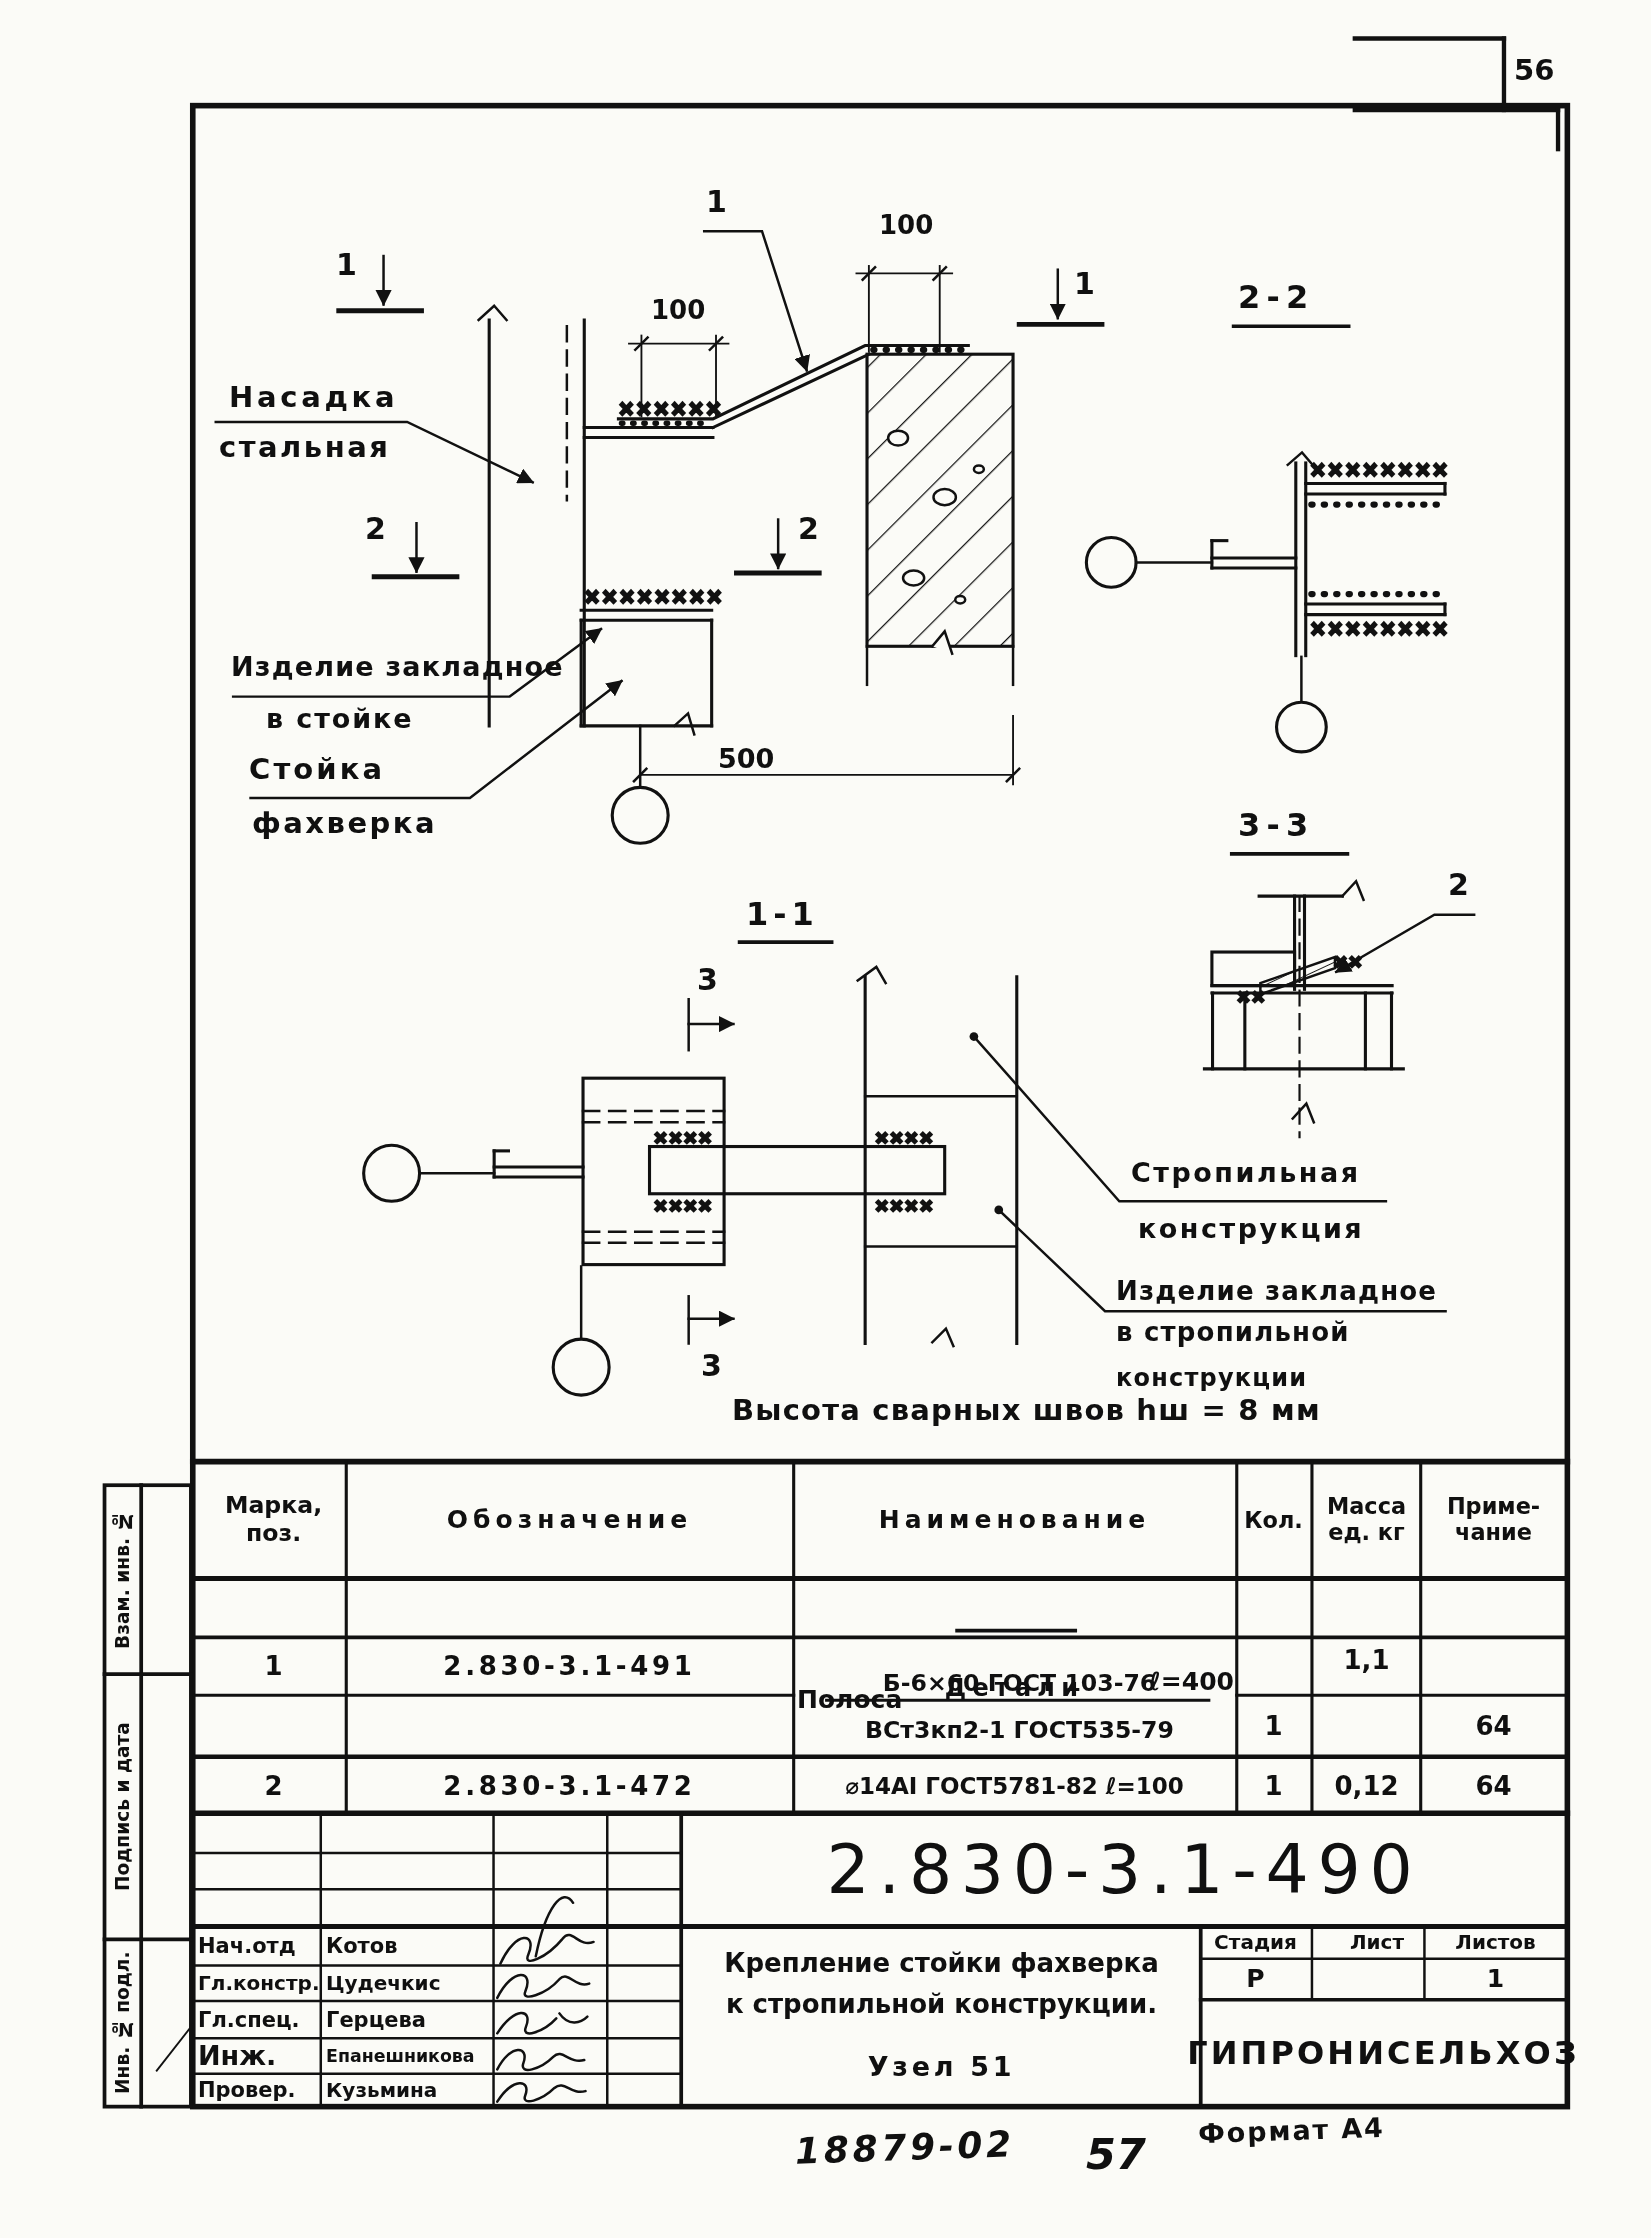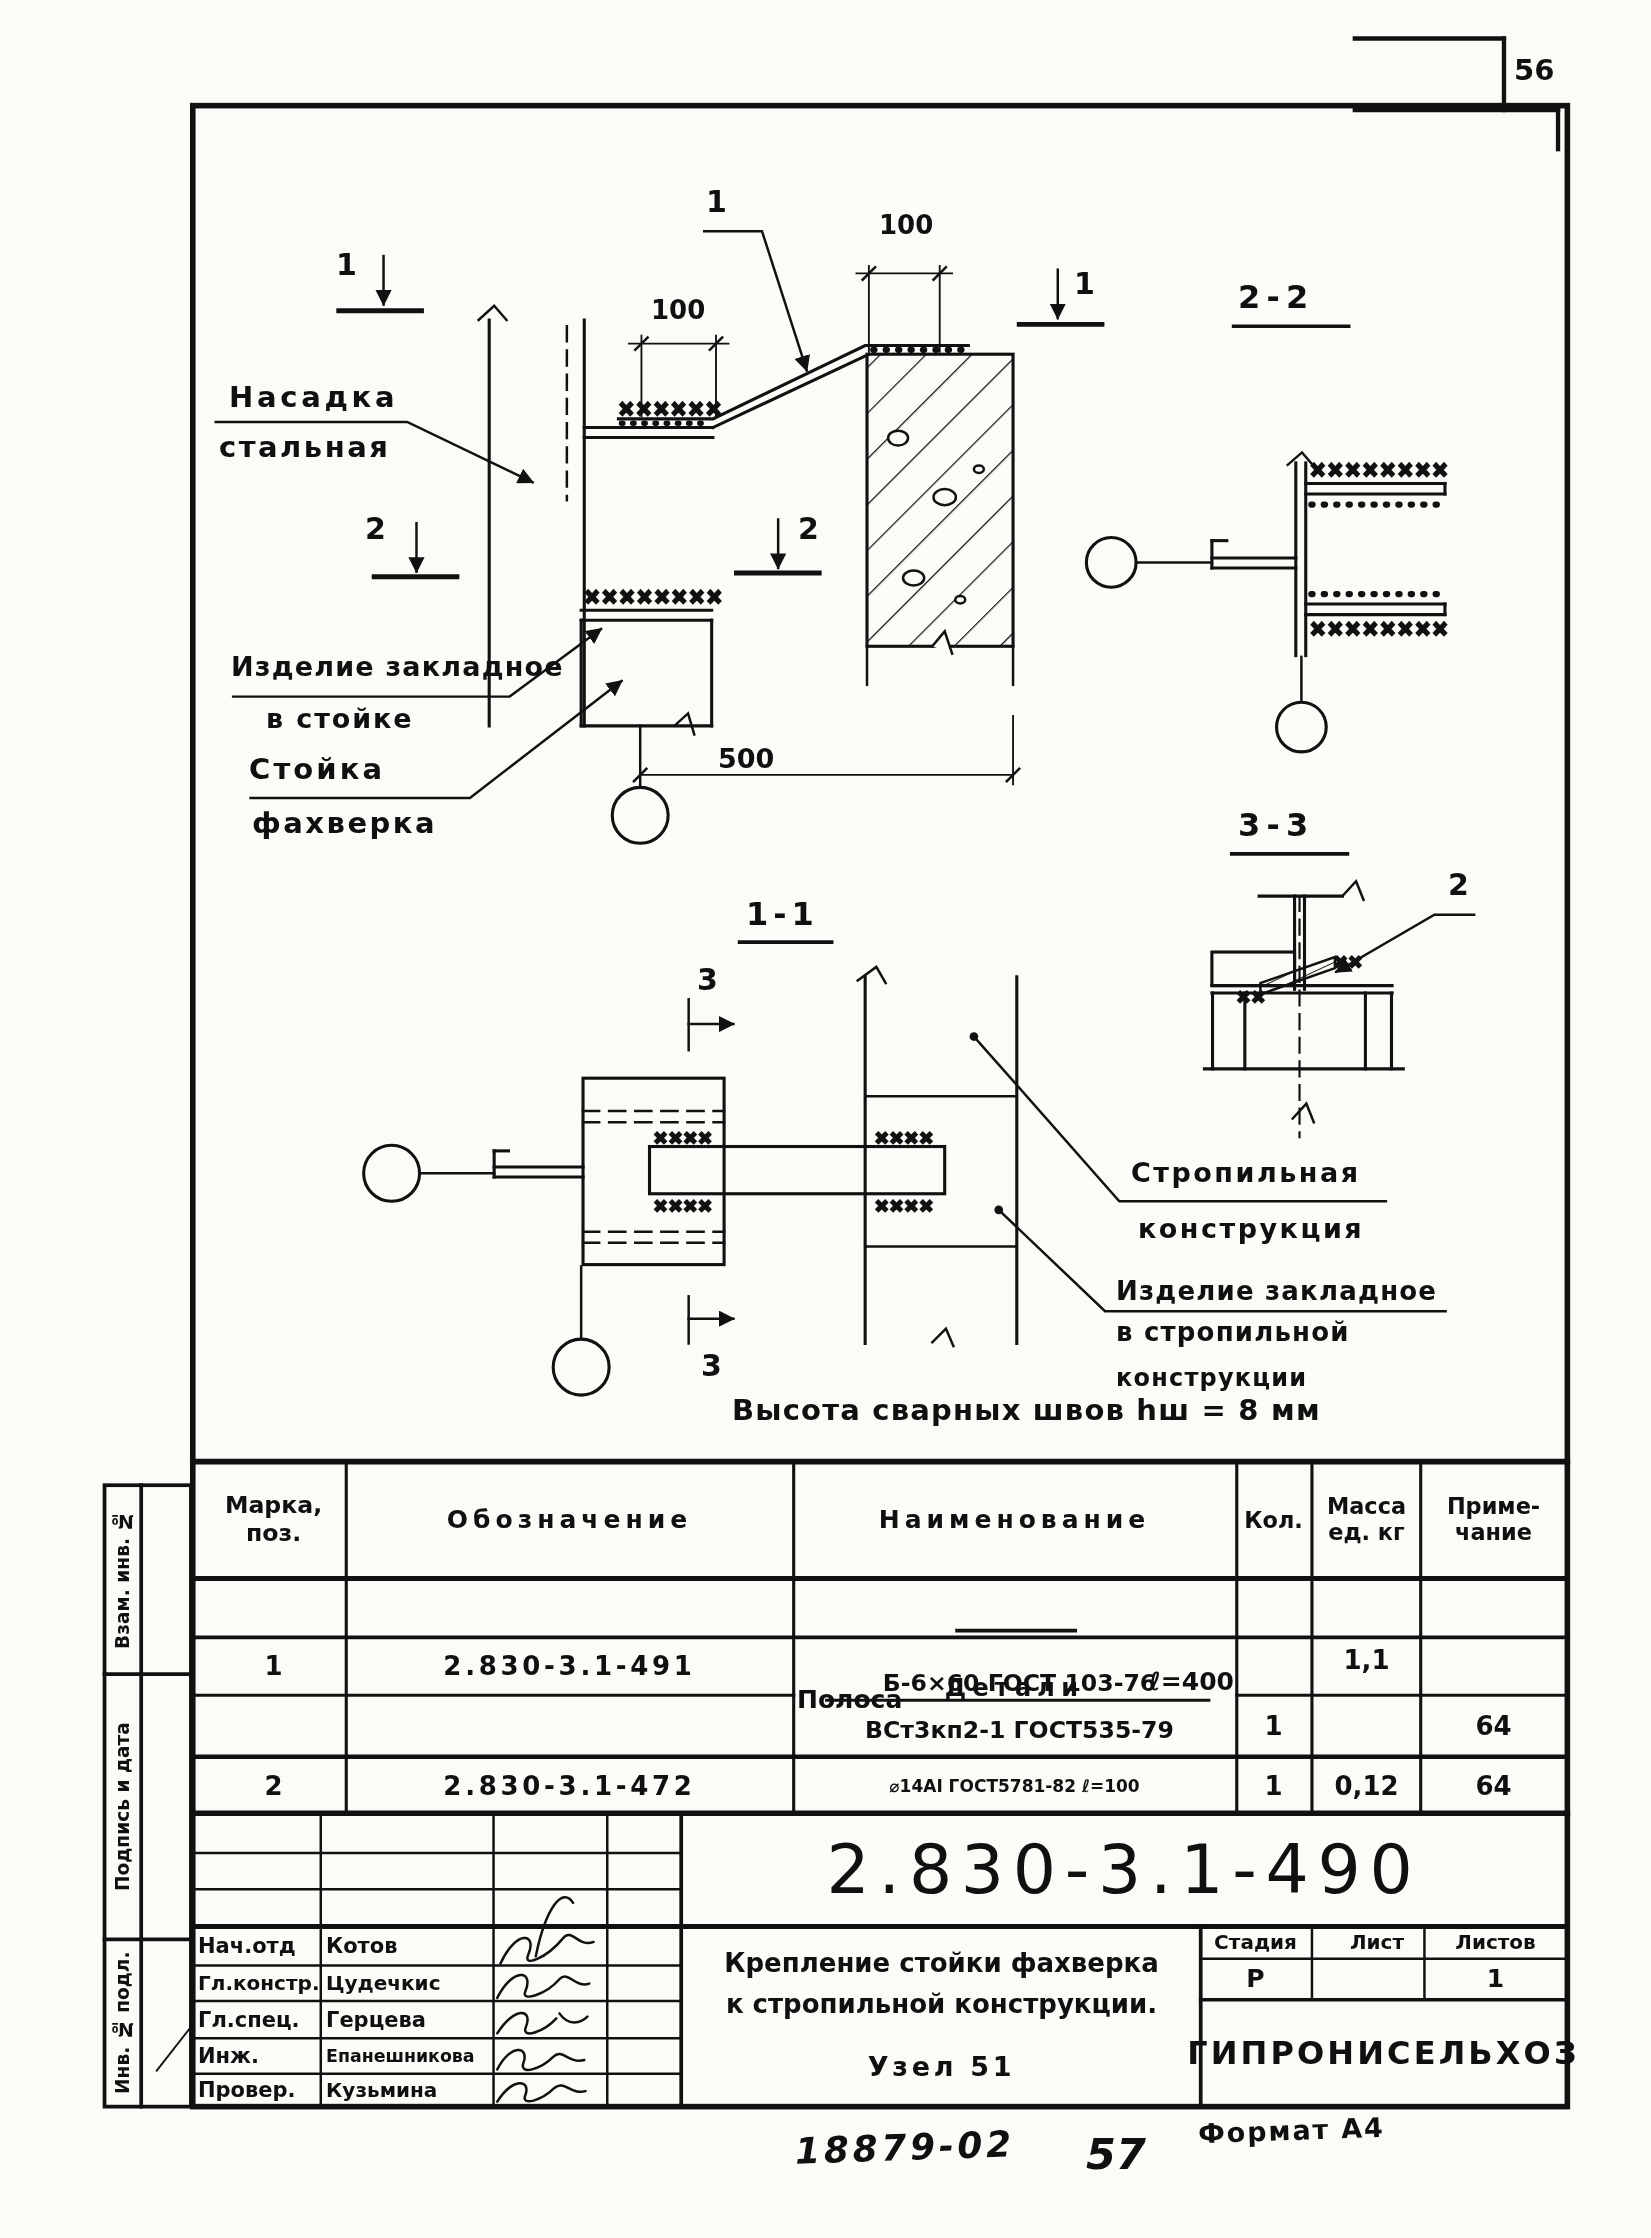--- a/index.html
+++ b/index.html
@@ -324,31 +324,31 @@
 <div class="cell" style="left:797px;top:1676px;width:99px;height:47px;font-size:25px;justify-content:flex-start;">Полоса</div>
 <div class="cell" style="left:833px;top:1645px;width:373px;height:52px;font-size:23.6px;align-items:flex-end;">Б-6×60 ГОСТ 103-76</div>
 <div class="cell" style="left:833px;top:1705px;width:373px;height:50px;font-size:23.6px;">ВСт3кп2-1 ГОСТ535-79</div>
 <div class="cell" style="left:1148px;top:1660px;width:87px;height:43px;font-size:25px;">ℓ=400</div>
 <div class="cell" style="left:1236px;top:1695px;width:75px;height:62px;font-size:26px;">1</div>
 <div class="cell" style="left:1312px;top:1629px;width:109px;height:62px;font-size:26px;">1,1</div>
 <div class="cell" style="left:1420px;top:1695px;width:147px;height:62px;font-size:26px;">64</div>
 
 <div class="cell" style="left:201px;top:1757px;width:145px;height:57px;font-size:26px;">2</div>
 <div class="cell" style="left:346px;top:1757px;width:447px;height:57px;font-size:26px;letter-spacing:3.7px;">2.830-3.1-472</div>
-<div class="cell" style="left:793px;top:1757px;width:443px;height:57px;font-size:17px;">⌀14АI ГОСТ5781-82  ℓ=100</div>
+<div class="cell" style="left:793px;top:1757px;width:443px;height:57px;font-size:23px;">⌀14АI ГОСТ5781-82  ℓ=100</div>
 <div class="cell" style="left:1236px;top:1757px;width:75px;height:57px;font-size:26px;">1</div>
 <div class="cell" style="left:1312px;top:1757px;width:109px;height:57px;font-size:26px;">0,12</div>
 <div class="cell" style="left:1420px;top:1757px;width:147px;height:57px;font-size:26px;">64</div>
 
 <div class="cell" style="left:681px;top:1813px;width:886px;height:113px;font-size:68px;font-weight:500;letter-spacing:8.7px;">2.830-3.1-490</div>
 
 <div class="cell" style="left:198px;top:1926px;width:122px;height:39px;font-size:21px;justify-content:flex-start;">Нач.отд</div>
 <div class="cell" style="left:198px;top:1965px;width:122px;height:35px;font-size:20px;justify-content:flex-start;">Гл.констр.</div>
 <div class="cell" style="left:198px;top:2001px;width:122px;height:37px;font-size:21px;justify-content:flex-start;">Гл.спец.</div>
-<div class="cell" style="left:198px;top:2038px;width:122px;height:35px;font-size:21px;justify-content:flex-start;">Инж.</div>
+<div class="cell" style="left:198px;top:2038px;width:122px;height:35px;font-size:27px;justify-content:flex-start;">Инж.</div>
 <div class="cell" style="left:198px;top:2073px;width:122px;height:33px;font-size:21px;justify-content:flex-start;">Провер.</div>
 
 <div class="cell" style="left:326px;top:1926px;width:167px;height:39px;font-size:21px;justify-content:flex-start;">Котов</div>
 <div class="cell" style="left:326px;top:1965px;width:167px;height:35px;font-size:20px;justify-content:flex-start;">Цудечкис</div>
 <div class="cell" style="left:326px;top:2001px;width:167px;height:37px;font-size:21px;justify-content:flex-start;">Герцева</div>
 <div class="cell" style="left:326px;top:2038px;width:167px;height:35px;font-size:17.4px;justify-content:flex-start;">Епанешникова</div>
 <div class="cell" style="left:326px;top:2073px;width:167px;height:33px;font-size:20px;justify-content:flex-start;">Кузьмина</div>
 
 <div class="cell" style="left:690px;top:1937px;width:503px;height:93px;font-size:26px;flex-direction:column;line-height:1.55;">
   <span>Крепление стойки фахверка</span>

